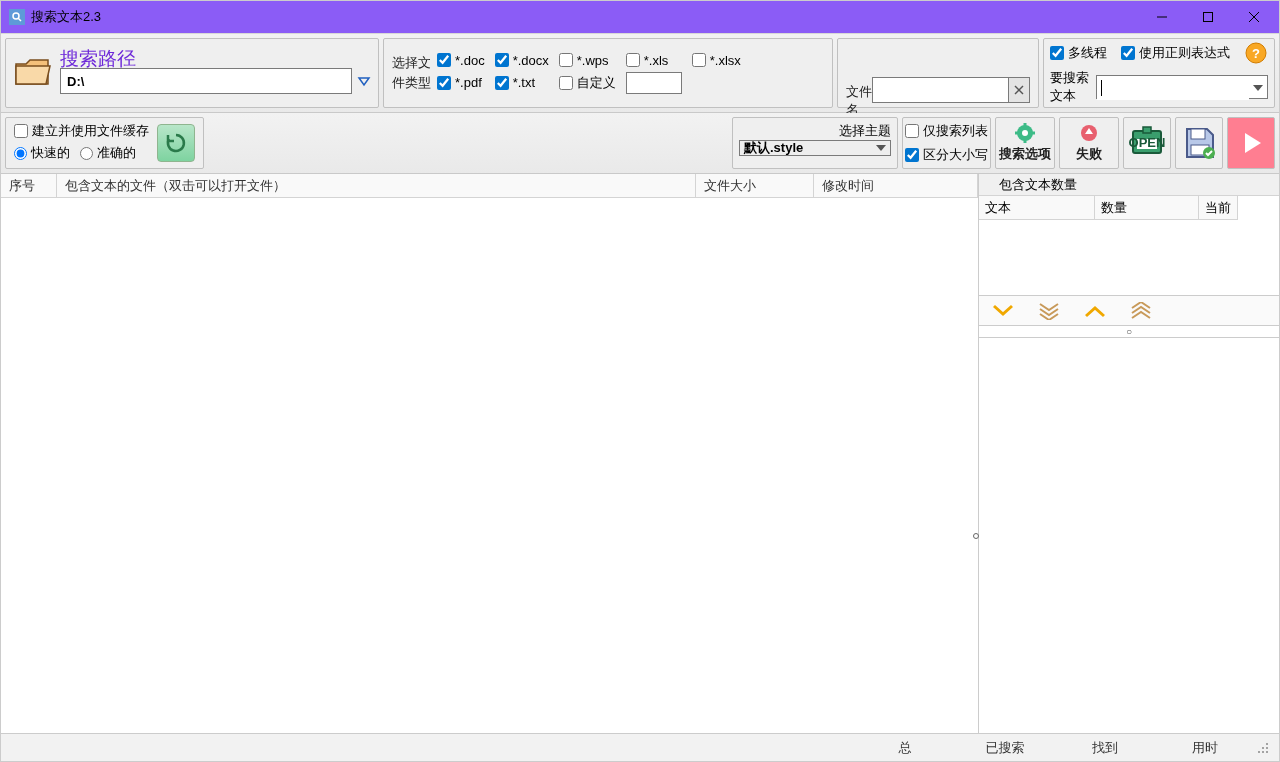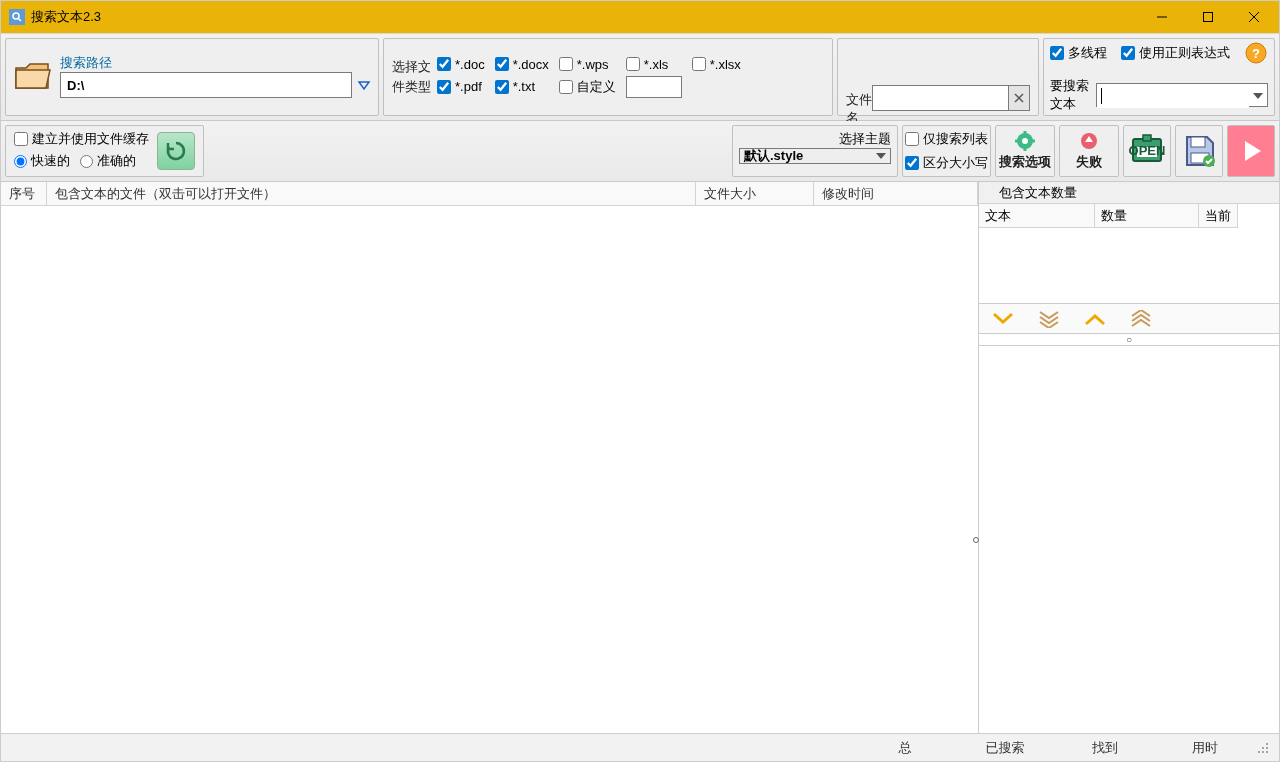--- a/index.html
+++ b/index.html
@@ -1,25 +1,25 @@
 <!DOCTYPE html>
 <html><head>
 <meta charset="utf-8">
 <style>
 * { box-sizing: border-box; margin: 0; padding: 0; font-family: "Microsoft YaHei", "Segoe UI", sans-serif; font-size: 13px; }
 body { background: #fff; width: 1280px; height: 762px; overflow: hidden; display: flex; flex-direction: column; border: 1px solid #ccc; }
-.titlebar { height: 32px; display: flex; align-items: center; padding: 0 2px 0 8px; background: #eab308; }
+.titlebar { height: 32px; display: flex; align-items: center; padding: 0 2px 0 8px; background: #8b5cf6; }
 .titlebar .app-icon { width: 16px; height: 16px; background: #5e9ad8; margin-right: 6px; display:flex; align-items:center; justify-content:center; color:#fff; font-size:10px; font-weight:bold;}
 .titlebar .title { flex: 1; font-size: 13px; color: #000; }
 .titlebar .win-btn { width: 46px; height: 30px; display: flex; align-items: center; justify-content: center; cursor: pointer; }
 .toolbar { background: linear-gradient(#f2f2f2,#e9e9e9); border-top: 1px solid #d8d8d8; border-bottom: 1px solid #c9c9c9; display: flex; align-items: stretch; padding: 4px; gap: 4px; }
 .panel { border: 1px solid #c0c0c0; background: #efefef; border-radius: 2px; display: flex; align-items: center; }
 .folder-icon { width: 42px; height: 38px; margin: 2px 6px; }
 .path-box { display:flex; flex-direction:column; flex:1; padding:2px 4px 4px 0; }
-.path-label { font-size:13px; color:#0369a1; height:18px; line-height:18px;font-family:Liberation Serif, serif; }
+.path-label { font-size:19px; color:#6d28d9; height:18px; line-height:18px;font-family:Liberation Serif, serif; }
 .path-row { display:flex; align-items:center; gap:2px; }
 .path-input { flex:1; height:26px; border:1px solid #7a7a7a; padding:0 6px; font-weight:bold; background:#fff; }
 .drop-btn { width:20px; height:26px; display:flex; align-items:center; justify-content:center; cursor:pointer; }
 .ft-panel { padding:4px 8px; }
 .ft-col { display:flex; flex-direction:column; font-size:13px; color:#222; line-height:20px; }
 .ft-grid { display:grid; grid-template-columns: repeat(5, auto); gap:4px 10px; padding-left:6px; align-items:center;}
 .chk { display:flex; align-items:center; gap:4px; white-space:nowrap; cursor:pointer; }
 .chk input { width:14px; height:14px; accent-color:#0075d0; }
 .custom-input { width:56px; height:22px; border:1px solid #7a7a7a; background:#fff; }
 .fn-panel { flex-direction:row; padding:4px 8px; align-items:flex-end; }
@@ -185,21 +185,21 @@
           <input type="checkbox" checked="" style="">
           <span>使用正则表达式</span>
         </label>
       <div class="help-icon">
         <svg width="22" height="22" viewBox="0 0 22 22">
             <circle cx="11" cy="11" r="10" fill="#f9a825" stroke="#d17c00" stroke-width="1"></circle>
             <text x="11" y="16" text-anchor="middle" font-size="14" font-weight="bold" fill="#fff">?</text>
           </svg>
       </div>
     </div>
-    <div class="search-text-panel" style="display:flex; padding:2px 6px;margin-top:8px;">
+    <div class="search-text-panel" style="display:flex; padding:2px 6px;">
       <span>要搜索文本</span>
       <div style="display:flex; flex:1; border:1px solid #7a7a7a; background:#fff; height:24px;">
         <div class="search-text-field" style="border:none; flex:1;">
             <div class="cursor"></div>
           </div>
         <div class="search-text-drop">
             <svg width="10" height="6">
               <path d="M0 0 L10 0 L5 6 Z" fill="#555"></path>
             </svg>
           </div>
@@ -305,21 +305,21 @@
   <div class="icon-btn play">
     <svg width="28" height="28" viewBox="0 0 28 28">
         <path d="M8 4 L24 14 L8 24 Z" fill="#fff"></path>
       </svg>
   </div>
 </div>
 
 <div class="main">
   <div class="left-pane">
     <div class="list-header">
-      <div class="lh-cell" style="width:46px;">序号</div>
+      <div class="lh-cell" style="width:56px;">序号</div>
       <div class="lh-cell" style="flex:1;">包含文本的文件（双击可以打开文件）</div>
       <div class="lh-cell" style="width:118px;">文件大小</div>
       <div class="lh-cell" style="width:164px;">修改时间</div>
     </div>
     <div class="list-body"></div>
   </div>
 
   <div class="right-pane">
     <div class="rp-title">包含文本数量</div>
     <div class="rp-table">

